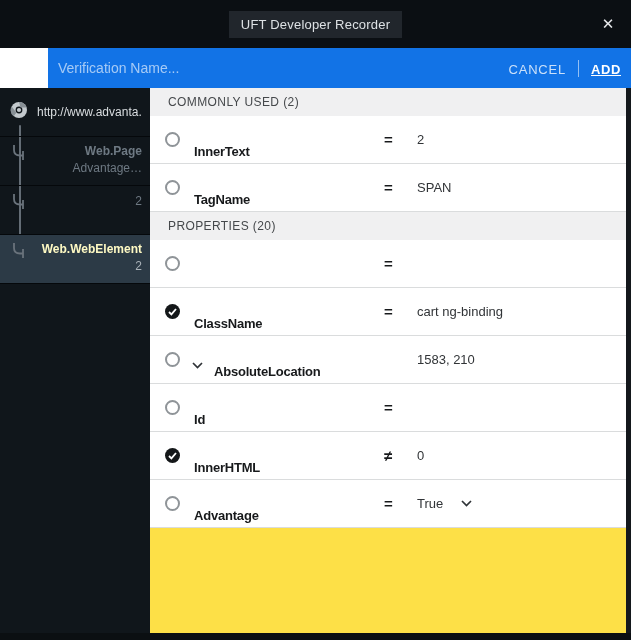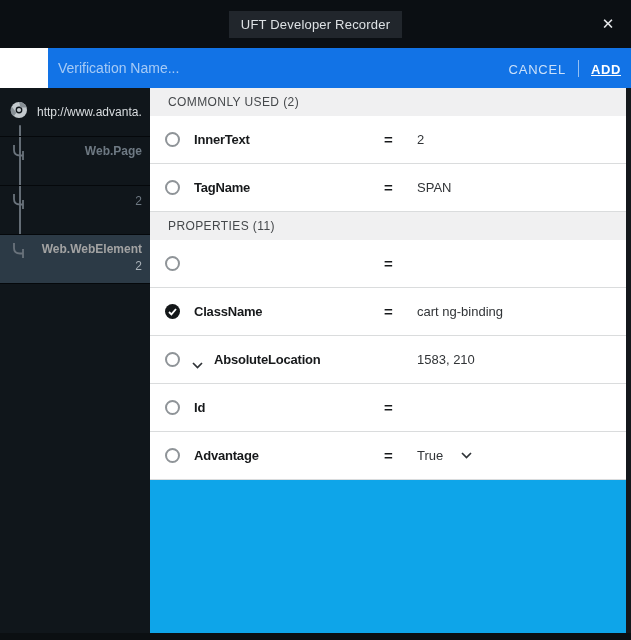--- a/index.html
+++ b/index.html
@@ -64,44 +64,44 @@
     color:#d9dde0; font-size:12px; white-space:nowrap; overflow:hidden;
   }
   .side-item {
     height:49px; padding:6px 8px 0 36px; position:relative;
     border-bottom:1px solid #05080b; cursor:pointer;text-align:right;
   }
   .side-item.sel { background:#2c3a46; }
   .branch-ico { position:absolute; left:11px; top:8px; }
   .side-label { font-size:12px; font-weight:bold; color:#6e7983; line-height:16px; }
   .side-sub   { font-size:12px; color:#6e7983; line-height:18px; }
-  .side-item.sel .side-label { color:#a3a3a3; }
+  .side-item.sel .side-label { color:#fef9c3; }
   .side-item.sel .side-sub   { color:#aab2b9; }
 
   
   .main {
-    flex:1; background:#0ea5e9; overflow:hidden; position:relative;
+    flex:1; background:#fde047; overflow:hidden; position:relative;
     border-right:5px solid #14181c;
   }
   .sec-header {
     height:28px; background:#f0f0f1; color:#45484b; font-size:12px;
     letter-spacing:.4px; display:flex; align-items:center; padding-left:18px;
   }
   .prop-row {
     height:48px; position:relative; border-bottom:1px solid #dadcdd; background:#fff;
   }
   .chk {
     position:absolute; left:15px; top:16px; width:15px; height:15px; cursor:pointer;
   }
   .chk.off { border:2px solid #8f9498; border-radius:50%; background:#fff; }
   .chk.on  { border-radius:50%; background:#141719; }
   .chk.on svg { position:absolute; left:3px; top:4px; }
   .row-chev { position:absolute; left:42px; top:19px; cursor:pointer; }
   .prop-label {
-    position:absolute; top:16px; font-size:13px; font-weight:bold; color:#17191b;
+    position:absolute; top:28px; font-size:13px; font-weight:bold; color:#17191b;
     letter-spacing:-.2px; white-space:nowrap;
   }
   .prop-label.l1 { left:44px; }
   .prop-label.l2 { left:64px; }
   .prop-op {
     position:absolute; left:234px; top:15px; font-size:15px; font-weight:bold; color:#17191b;
   }
   .prop-val {
     position:absolute; left:267px; top:16px; font-size:13px; color:#313437; white-space:nowrap;
     display:flex; align-items:center; gap:18px;
@@ -146,20 +146,21 @@
         </span>
         <span class="root-url">http://www.advanta...</span>
       </div>
       <div id="side-items">
           <div class="side-item">
             <span class="branch-ico"><svg width="16" height="17" viewBox="0 0 16 17">
                 <path d="M3 0 L3 5 Q3 10.5 9 10.5 L12 10.5" stroke="#6a737c" stroke-width="1.8" fill="none"></path>
                 <path d="M12 6 L12 15" stroke="#6a737c" stroke-width="1.8" fill="none"></path>
               </svg></span>
             <div class="side-label">Web.Page</div>
+            <div class="side-sub">Advantage…</div>
           </div>
           <div class="side-item">
             <span class="branch-ico"><svg width="16" height="17" viewBox="0 0 16 17">
                 <path d="M3 0 L3 5 Q3 10.5 9 10.5 L12 10.5" stroke="#6a737c" stroke-width="1.8" fill="none"></path>
                 <path d="M12 6 L12 15" stroke="#6a737c" stroke-width="1.8" fill="none"></path>
               </svg></span>
             <div class="side-sub">2</div>
           </div>
           <div class="side-item sel">
             <span class="branch-ico"><svg width="16" height="17" viewBox="0 0 16 17">
@@ -184,21 +185,21 @@
             </span>
           </div>
           <div class="prop-row">
             <span class="chk off"></span>
             <span class="prop-label l1">TagName</span>
             <span class="prop-op">=</span>
             <span class="prop-val">
               <span>SPAN</span>
             </span>
           </div>
-          <div class="sec-header">PROPERTIES (11)</div>
+          <div class="sec-header">PROPERTIES (20)</div>
           <div class="prop-row">
             <span class="chk off"></span>
             <span class="prop-op">=</span>
             <span class="prop-val">
               <span></span>
             </span>
           </div>
           <div class="prop-row">
             <span class="chk on">
               <svg width="9" height="8" viewBox="0 0 9 8">
@@ -220,20 +221,32 @@
             <span class="prop-val">
               <span>1583, 210</span>
             </span>
           </div>
           <div class="prop-row">
             <span class="chk off"></span>
             <span class="prop-label l1">Id</span>
             <span class="prop-op">=</span>
             <span class="prop-val">
               <span></span>
+            </span>
+          </div>
+          <div class="prop-row">
+            <span class="chk on">
+              <svg width="9" height="8" viewBox="0 0 9 8">
+                <polyline points="1,4 3.4,6.4 8,1" stroke="#ffffff" stroke-width="1.8" fill="none"></polyline>
+              </svg>
+            </span>
+            <span class="prop-label l1">InnerHTML</span>
+            <span class="prop-op">≠</span>
+            <span class="prop-val">
+              <span>0</span>
             </span>
           </div>
           <div class="prop-row">
             <span class="chk off"></span>
             <span class="prop-label l1">Advantage</span>
             <span class="prop-op">=</span>
             <span class="prop-val">
               <span>True</span>
               <span class="val-chev">
                 <svg width="11" height="7" viewBox="0 0 11 7">

